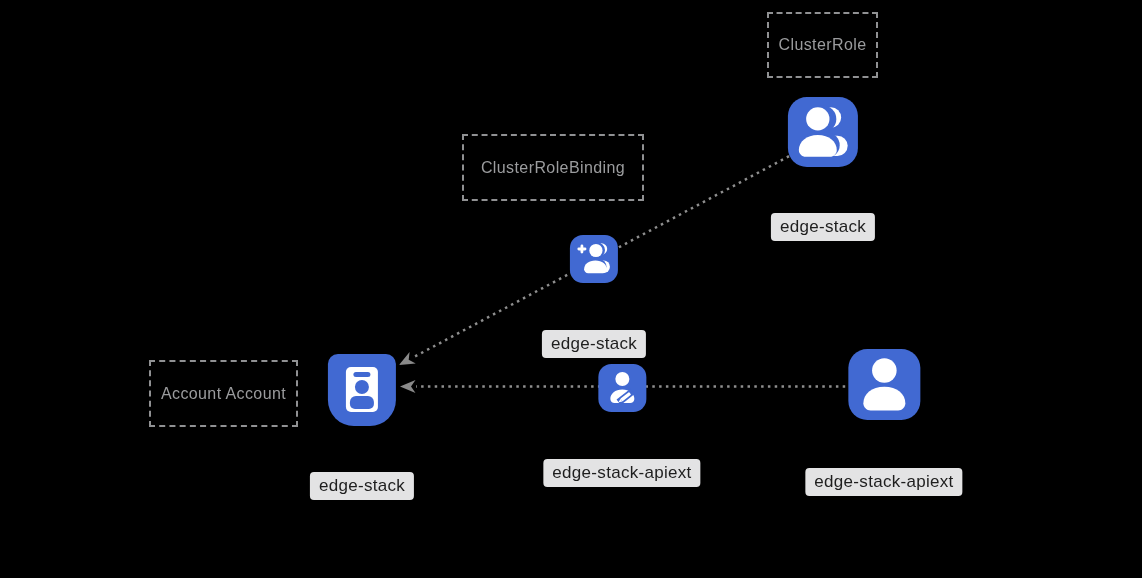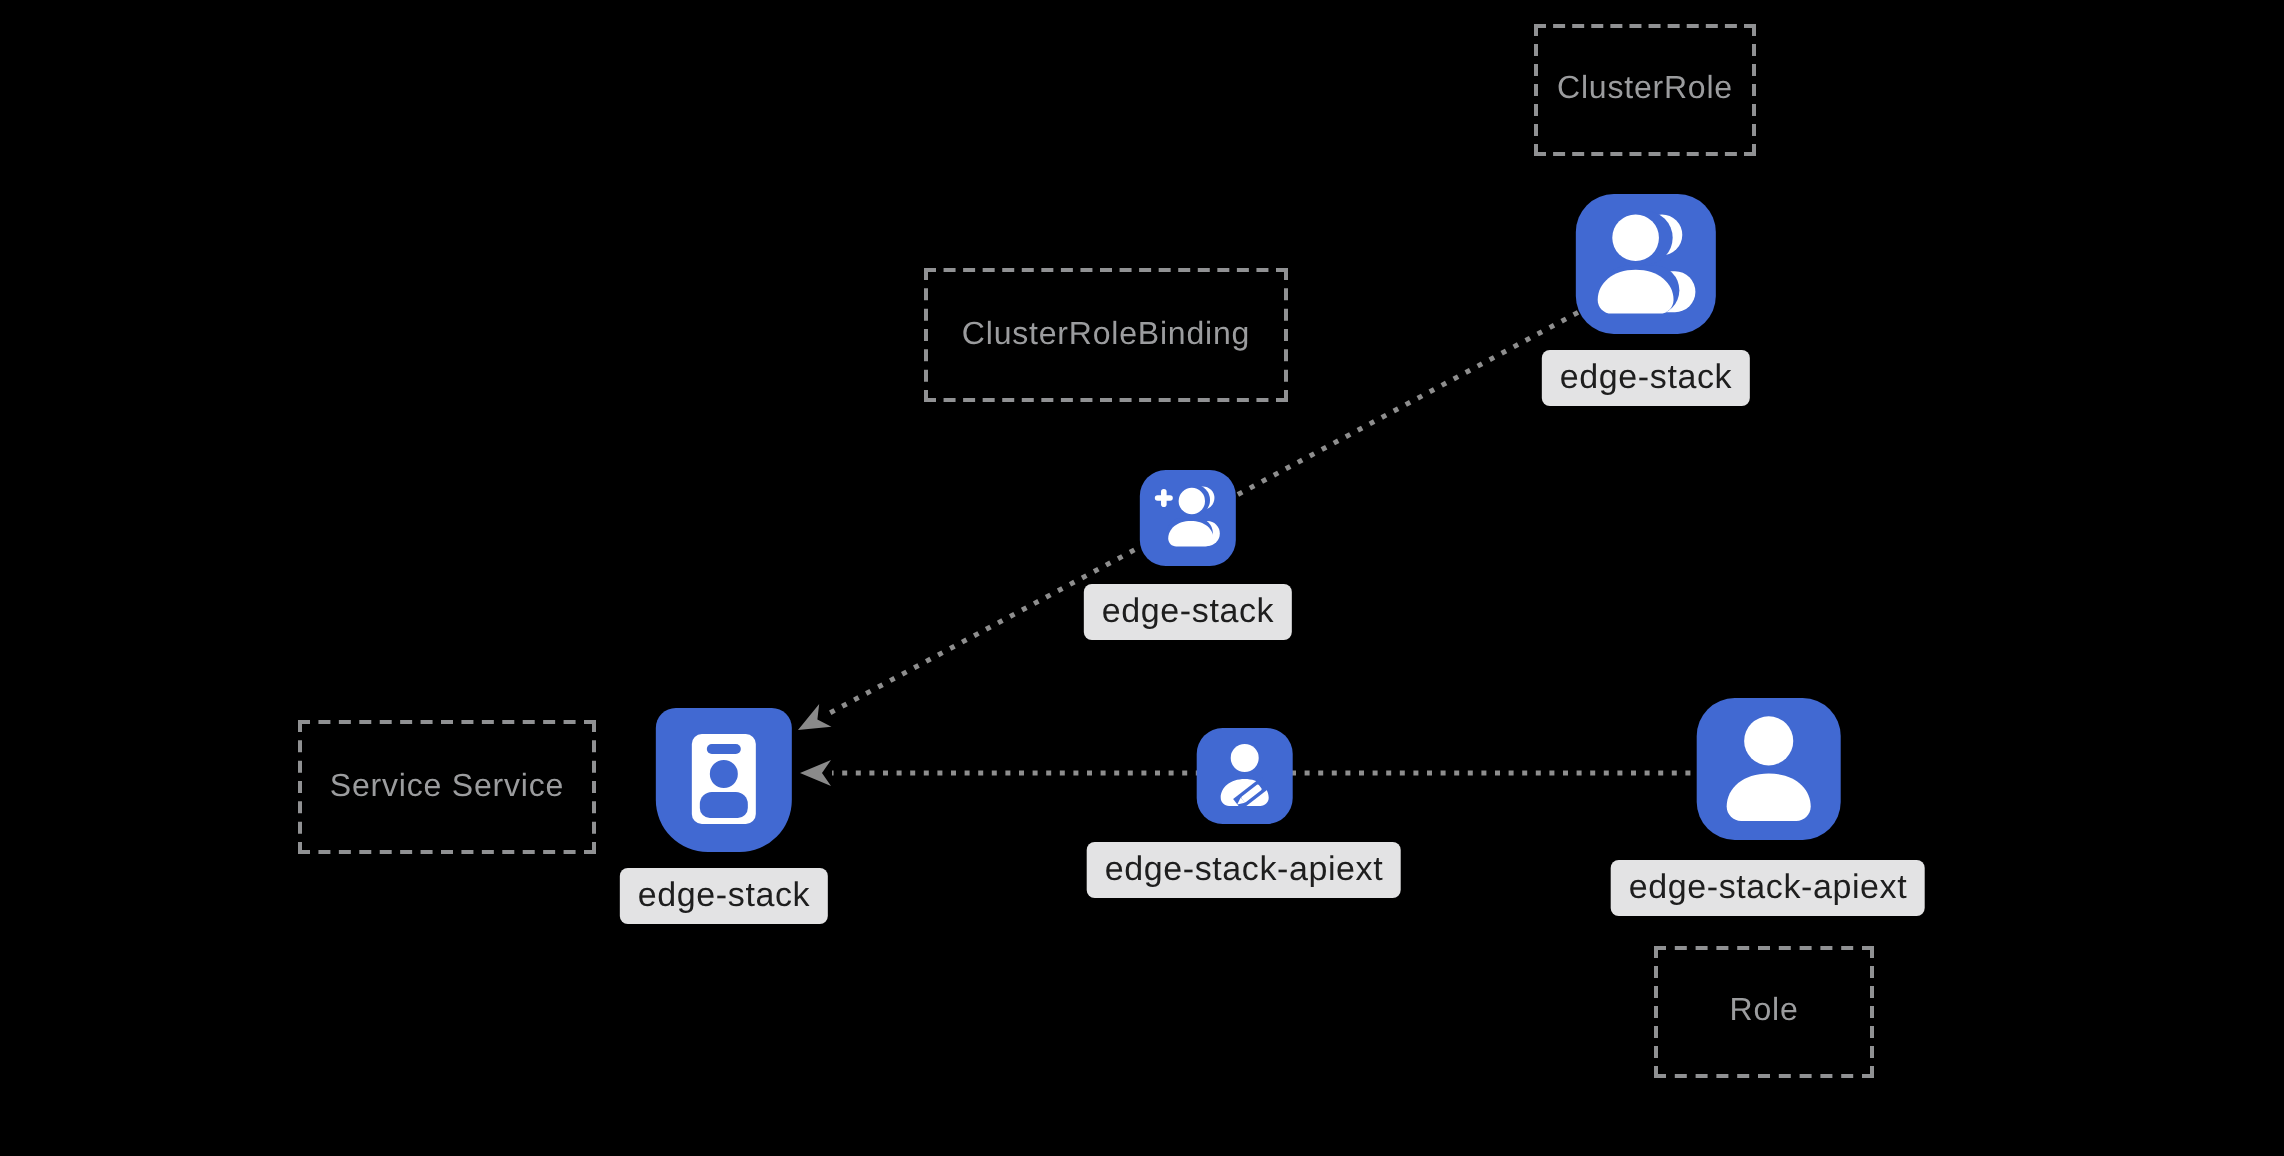--- a/index.html
+++ b/index.html
@@ -35,20 +35,21 @@
   .box-service-account     { left:149px; top:360px; width:149px; height:67px; }
   .box-role-binding        { left:571px; top:472px; width:110px; height:68px; }
   .box-role                { left:827px; top:473px; width:110px; height:66px; }
 
   
   .node {
     position:absolute;
     display:flex; flex-direction:column; align-items:center;
     transform:translateX(-50%);
     width:max-content;
+    gap:38px;
   }
   .node-cluster-role         { left:823px; top:97px; }
   .node-cluster-role-binding { left:594px; top:235px; }
   .node-service-account      { left:362px; top:354px; }
   .node-role-binding         { left:622px; top:364px; }
   .node-role                 { left:884px; top:349px; }
 
   .icon-tile {
     background:#4169d2;
     display:block;
@@ -107,24 +108,21 @@
     <path class="arrowhead" d="M0 0 L-15.5 -6.5 L-11 0 L-15.5 6.5 Z" transform="translate(400,386.5) rotate(180)"></path>
   </svg>
 
   <div class="type-box box-cluster-role">
     <span>ClusterRole</span>
   </div>
   <div class="type-box box-cluster-role-binding">
     <span>ClusterRoleBinding</span>
   </div>
   <div class="type-box box-service-account">
-    <span>Service Service</span>
-  </div>
-  <div class="type-box box-role">
-    <span>Role</span>
+    <span>Account Account</span>
   </div>
 
   <div class="node node-cluster-role">
     <span class="icon-tile tile-lg">
       <svg viewBox="0 0 48 48">
         <circle cx="29.5" cy="14" r="7" fill="#fff"></circle>
         <rect x="17" y="26.5" width="24" height="14" rx="7" fill="#fff"></rect>
         <circle cx="24" cy="15" r="9.2" fill="#4169d2"></circle>
         <rect x="9.5" y="24.5" width="26" height="17" rx="8.5" fill="#4169d2"></rect>
         <circle cx="20.5" cy="15" r="8" fill="#fff"></circle>

